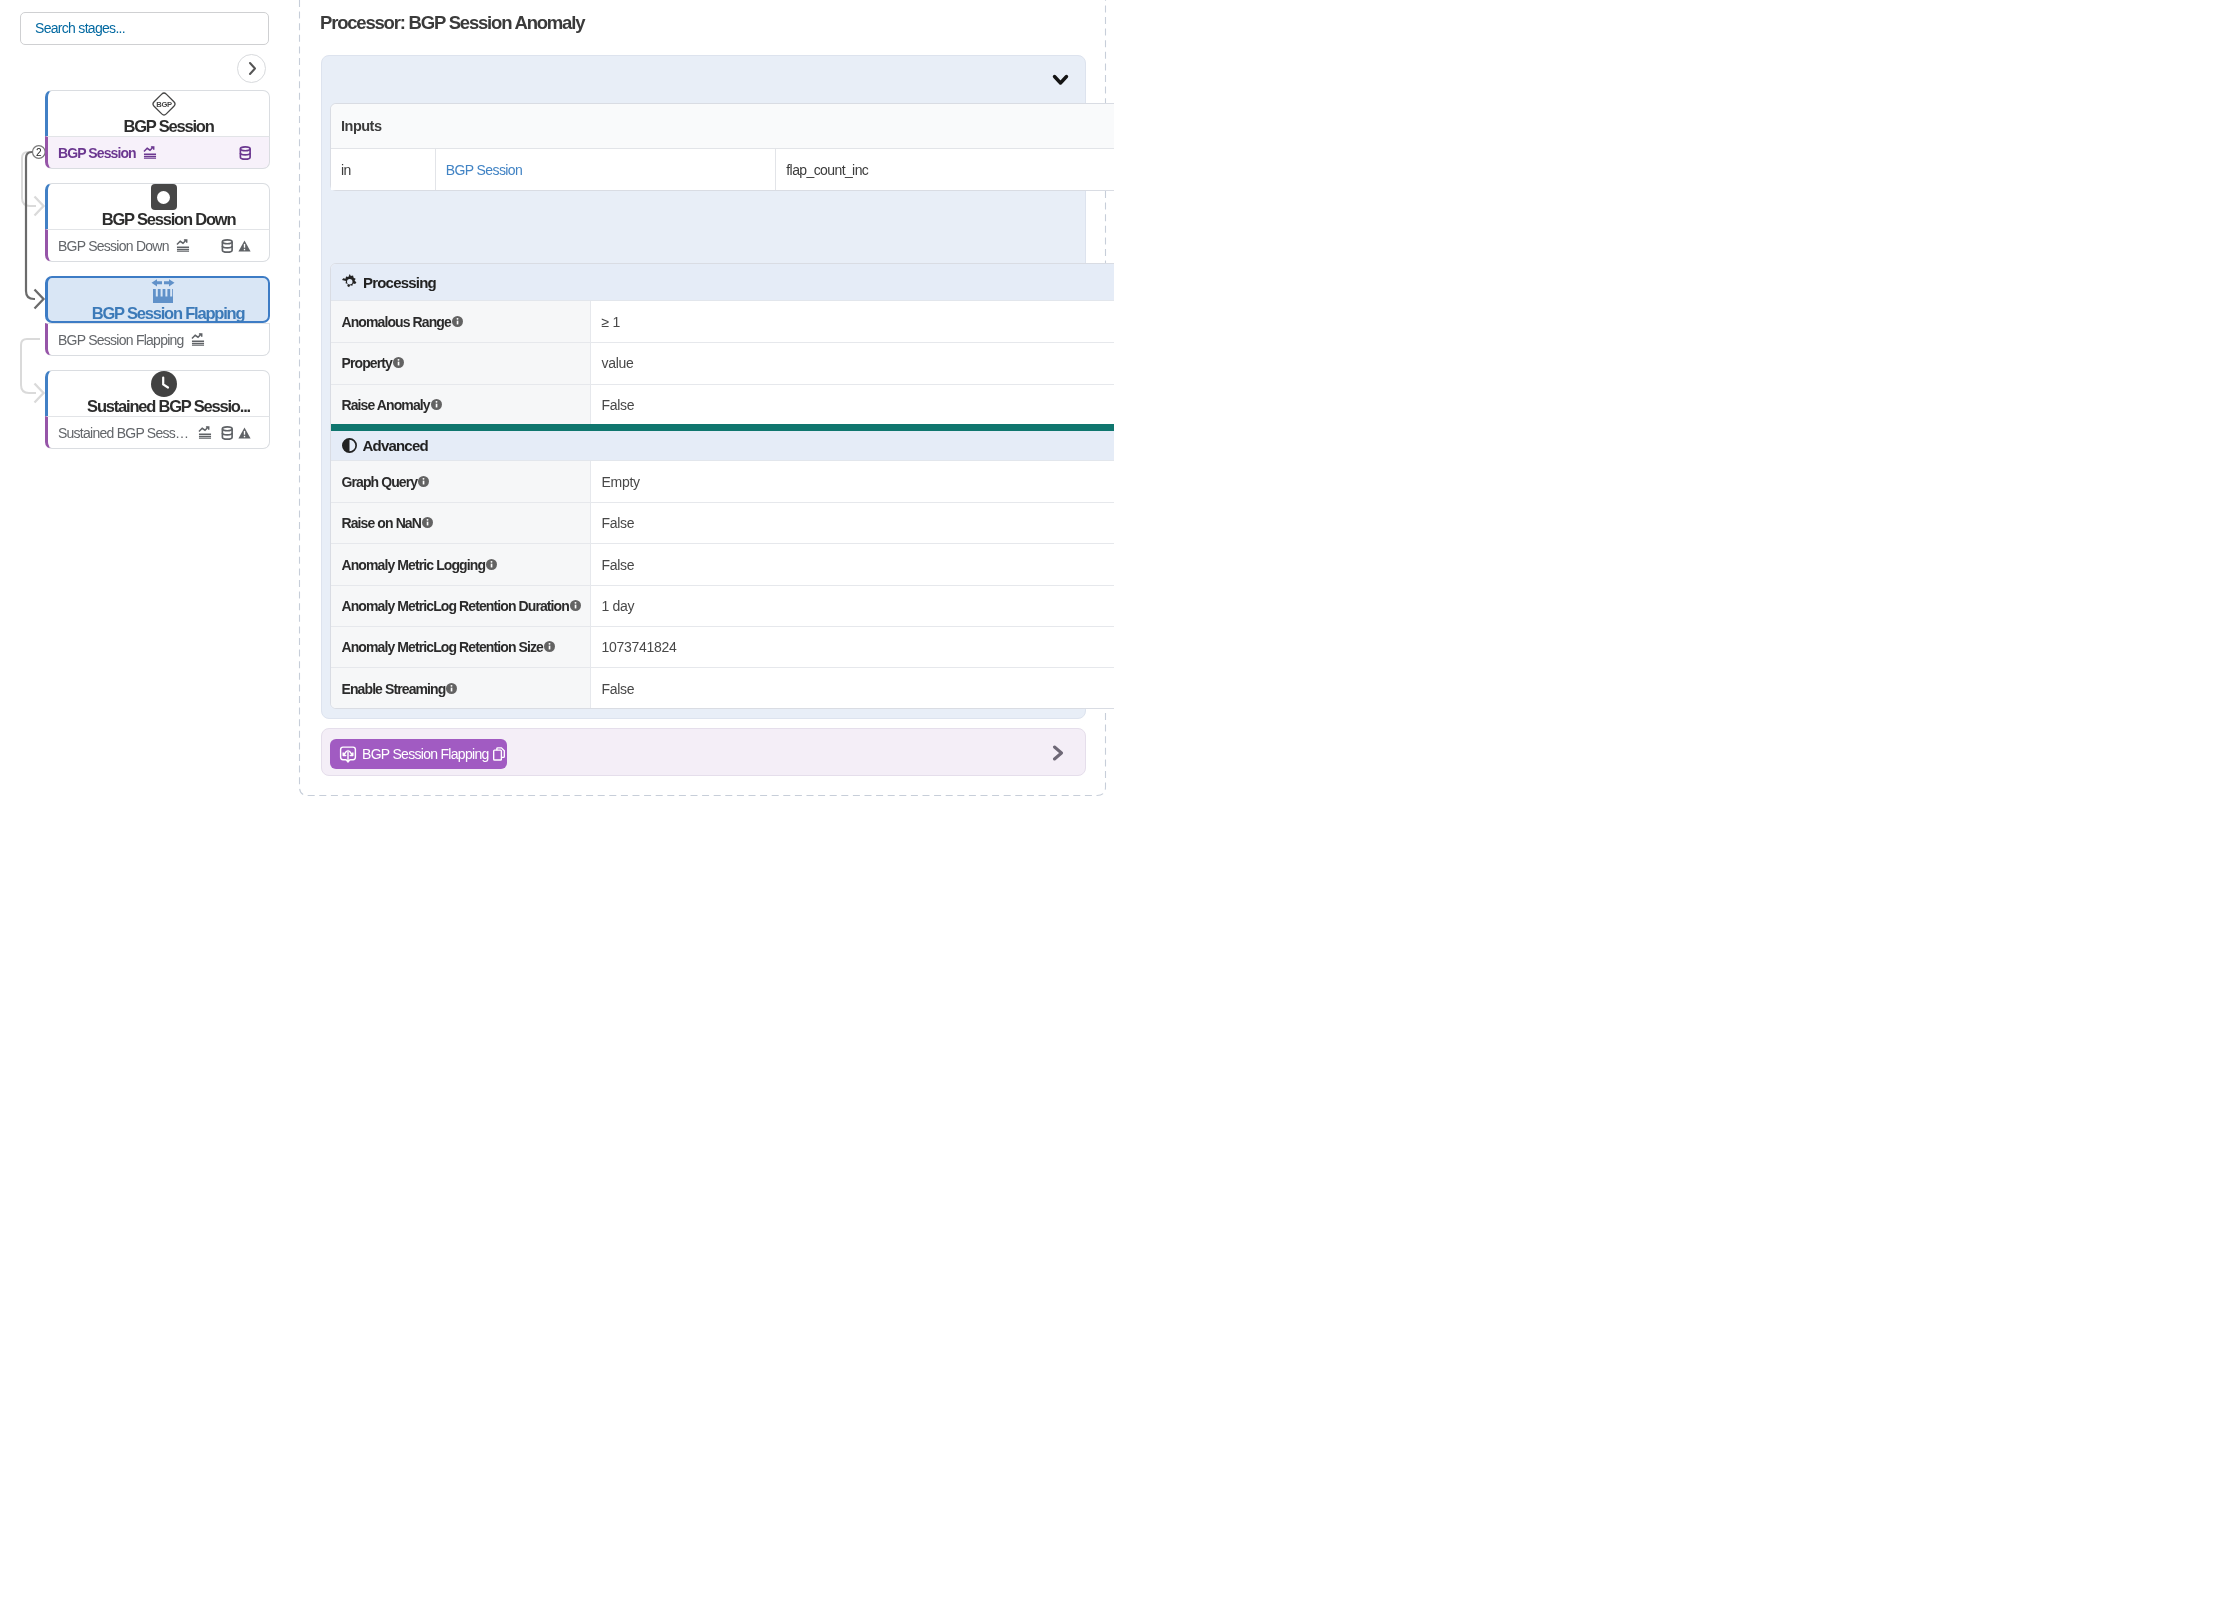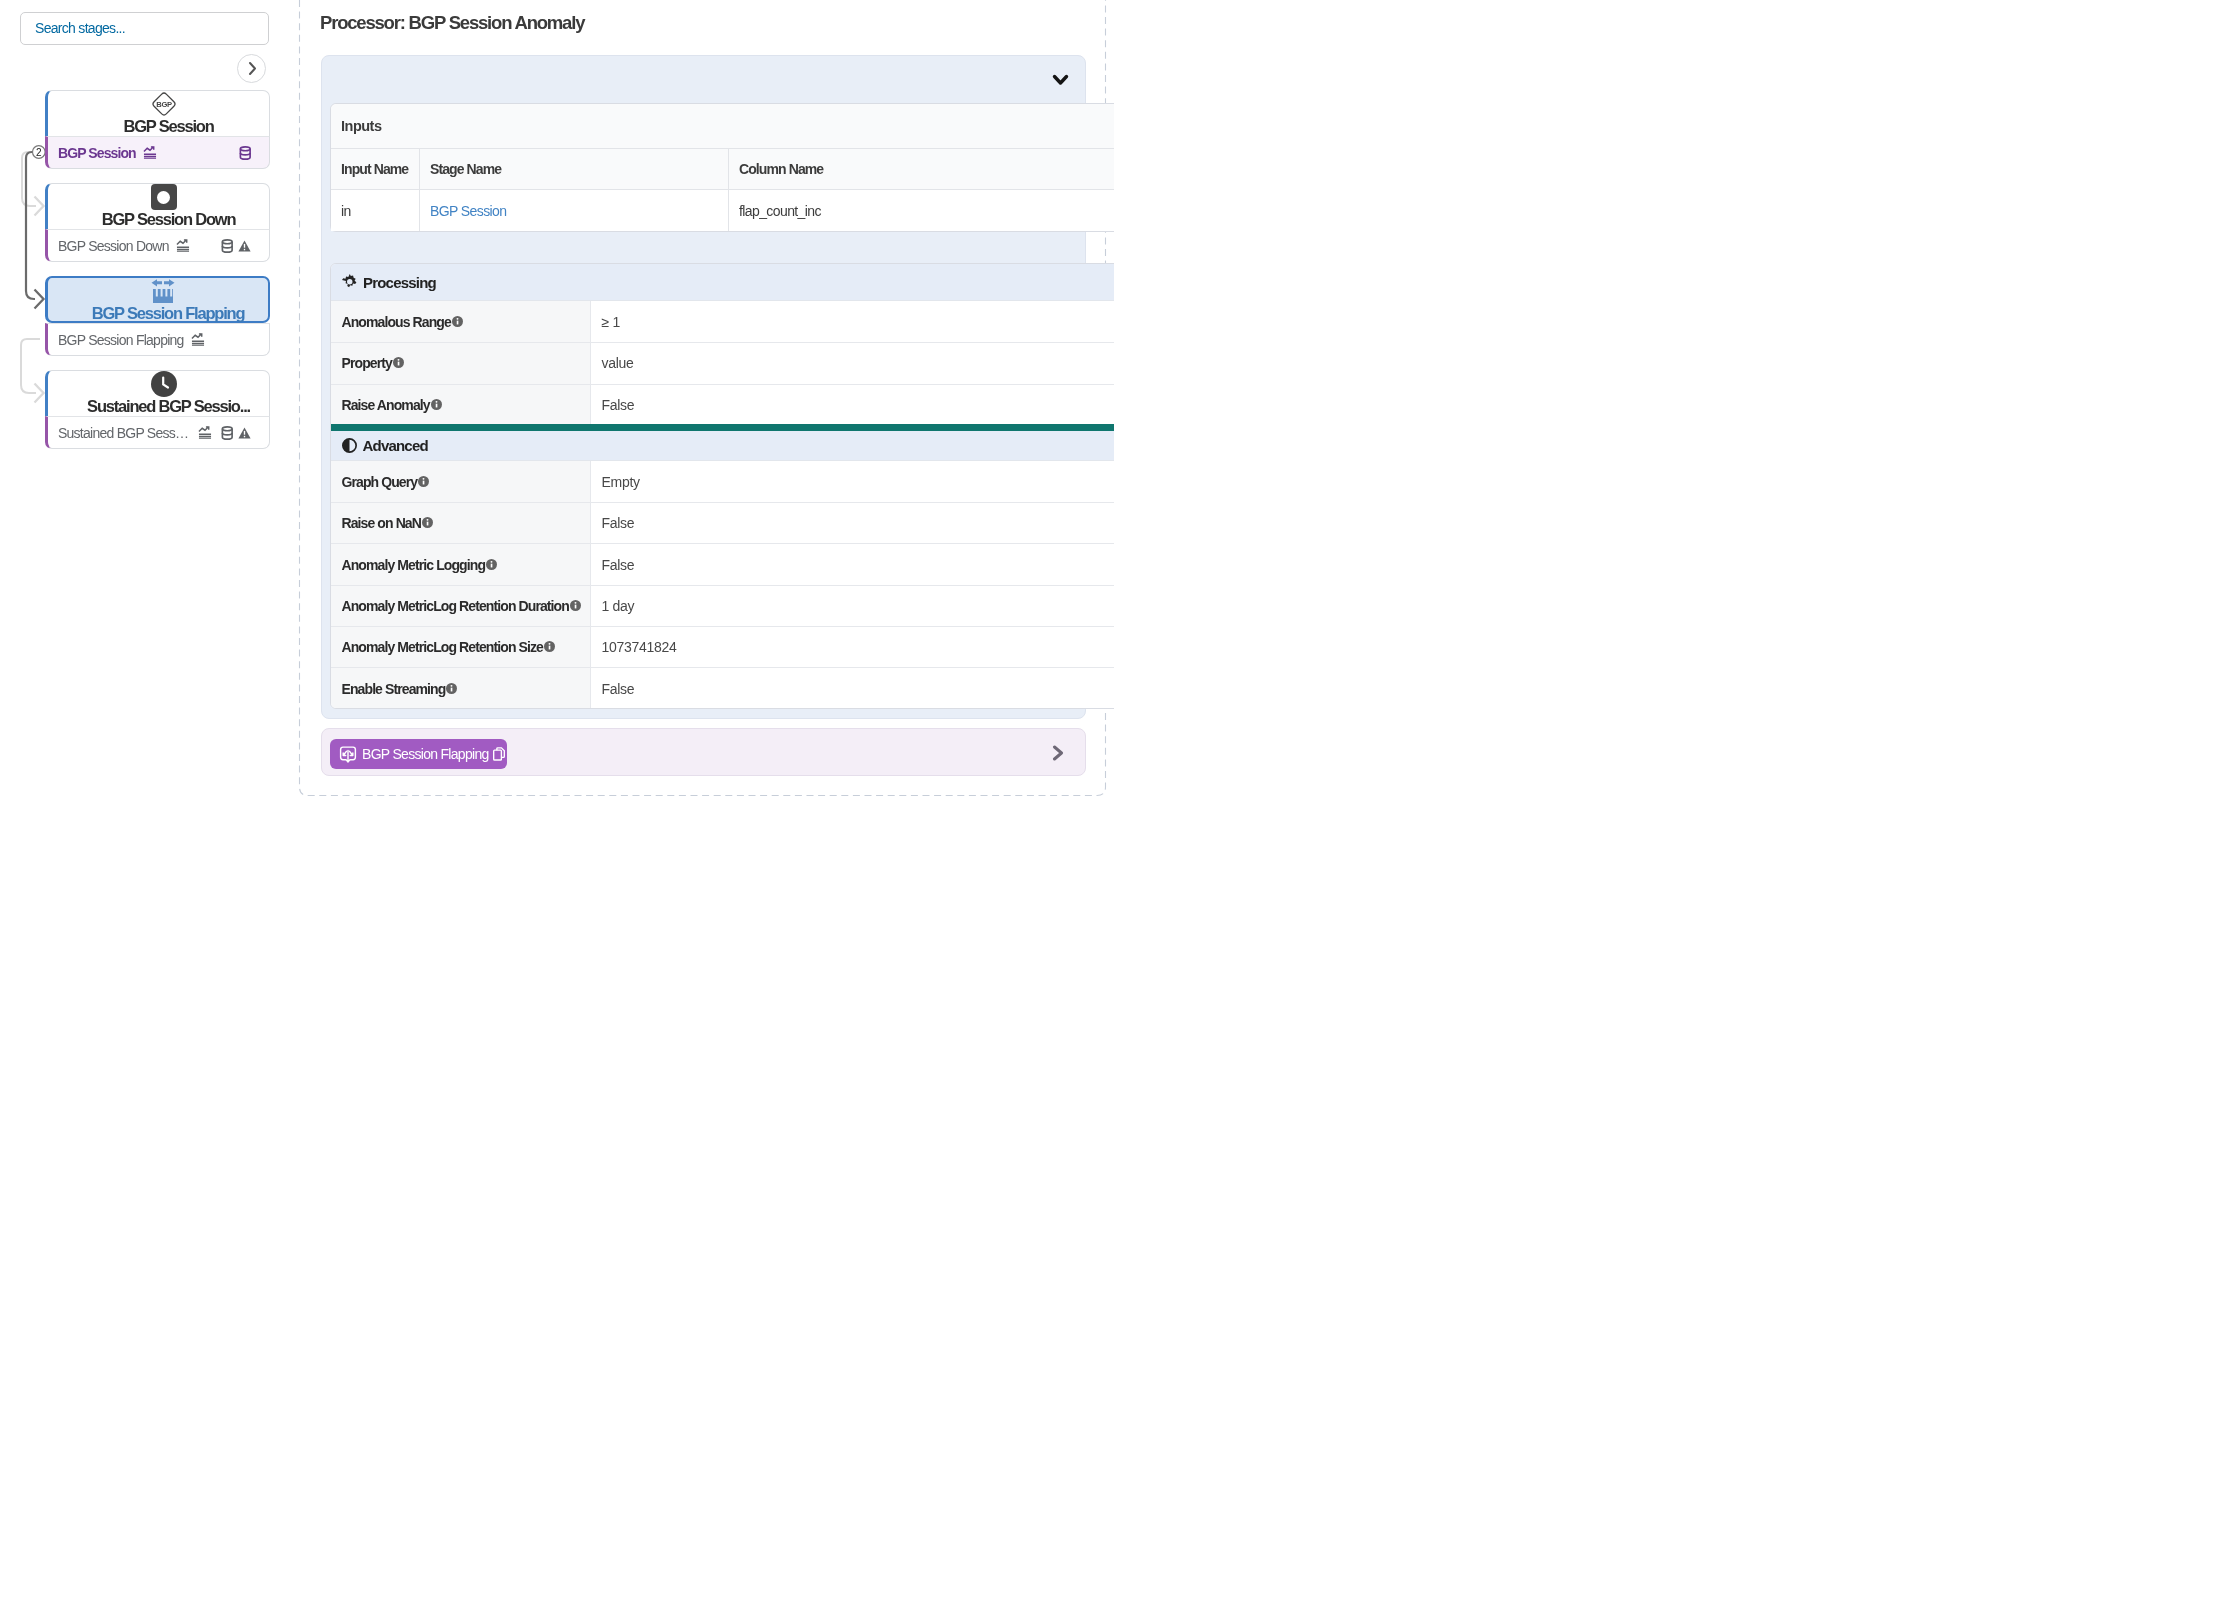--- a/index.html
+++ b/index.html
@@ -213,25 +213,20 @@
 </div>
 <svg id="chevdown" width="17" height="13" viewBox="0 0 17 13">
     <path d="M2.5 2.5 L8.5 9 L14.5 2.5" fill="none" stroke="#141414" stroke-width="3.4" stroke-linecap="round" stroke-linejoin="round"></path>
   </svg>
 
 <table class="box" id="inputs">
   <tbody>
       <tr class="r1">
         <th colspan="3">Inputs</th>
       </tr>
-  <tr class="r2">
-        <th style="width:88px">Input Name</th>
-        <th style="width:309px">Stage Name</th>
-        <th>Column Name</th>
-      </tr>
   <tr class="r3">
         <td>in</td>
         <td class="link">BGP Session</td>
         <td>flap_count_inc</td>
       </tr>
 </tbody>
   </table>
 
 <div id="ptable">
   <div class="sechead" style="border-top:none">

